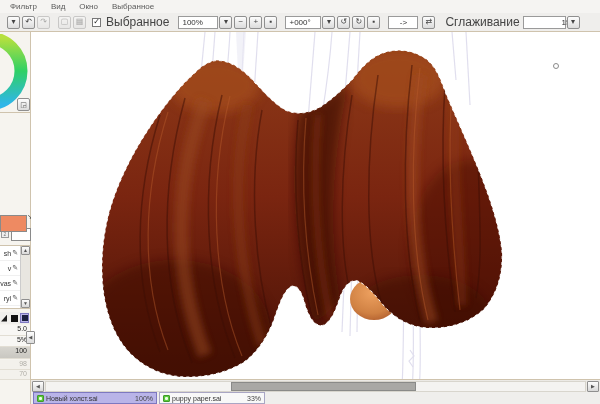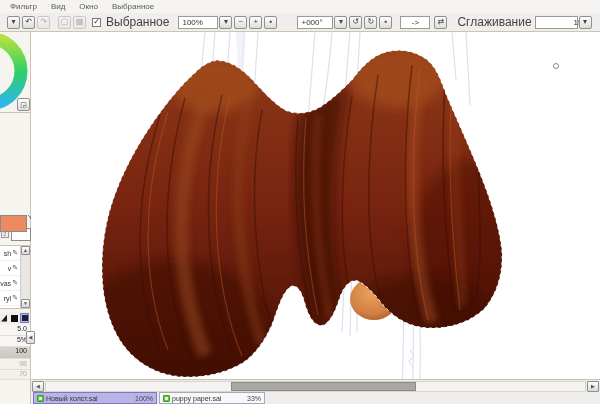--- a/index.html
+++ b/index.html
@@ -125,21 +125,21 @@
   <div class="tbtn">
       <span>−</span>
     </div>
   <div class="tbtn">
       <span>+</span>
     </div>
   <div class="tbtn">
       <span>▪</span>
     </div>
   <div class="tgap"></div>
-  <div class="tfield" style="width:36px;margin-left:12px;">
+  <div class="tfield" style="width:36px;">
       <span>+000°</span>
     </div>
   <div class="tbtn">
       <span>▾</span>
     </div>
   <div class="tbtn">
       <span>↺</span>
     </div>
   <div class="tbtn">
       <span>↻</span>

